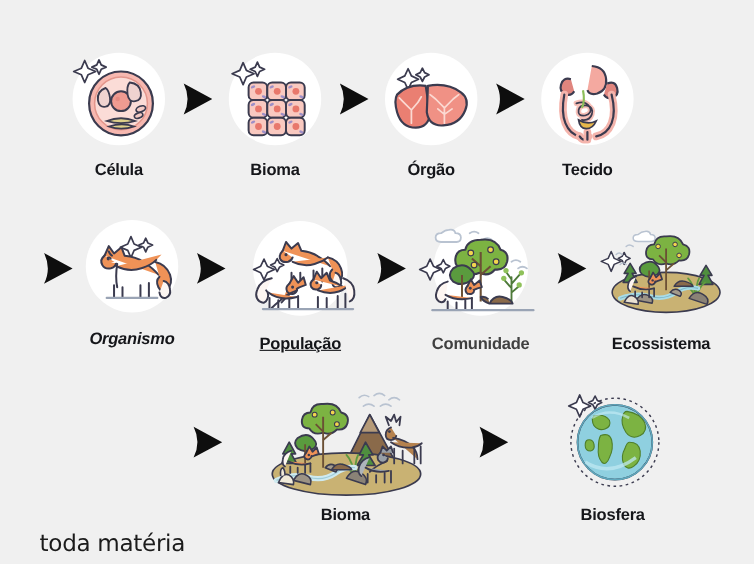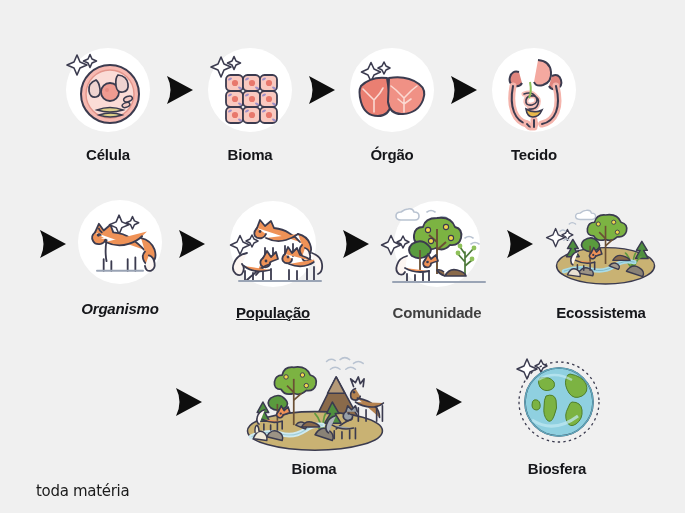--- a/index.html
+++ b/index.html
@@ -55,21 +55,21 @@
   }
   .row#row-2 .arrow{height:100px;}
   .row#row-3 .arrow{height:104px;}
   .arrow.lead{width:40px;}
 
   
 
   
   #brand{
     position:absolute;left:36px;top:470px;
-    font-size:15px;
+    font-size:21px;
     letter-spacing:-0.3px;
     color:#1b1b1b;
     font-family:"DejaVu Sans", sans-serif;
     font-weight:500;
   }
 </style>
 </head>
 <body style="background: rgb(240, 240, 240);">
 
 <div class="canvas">

